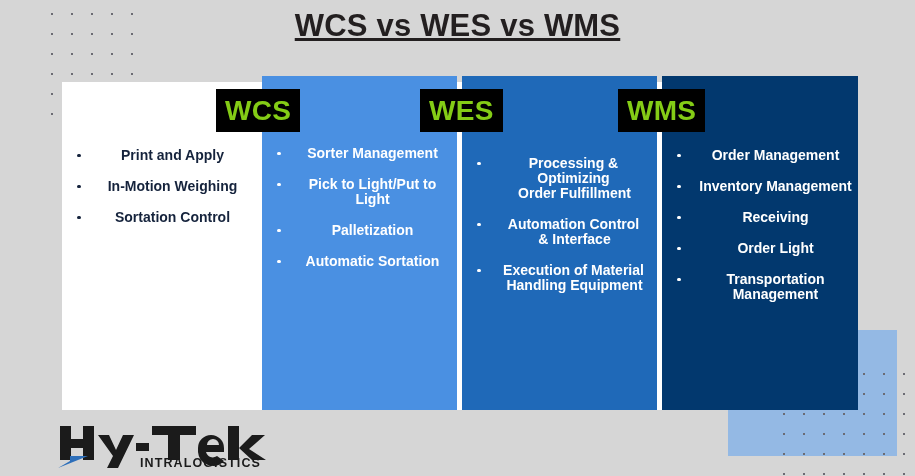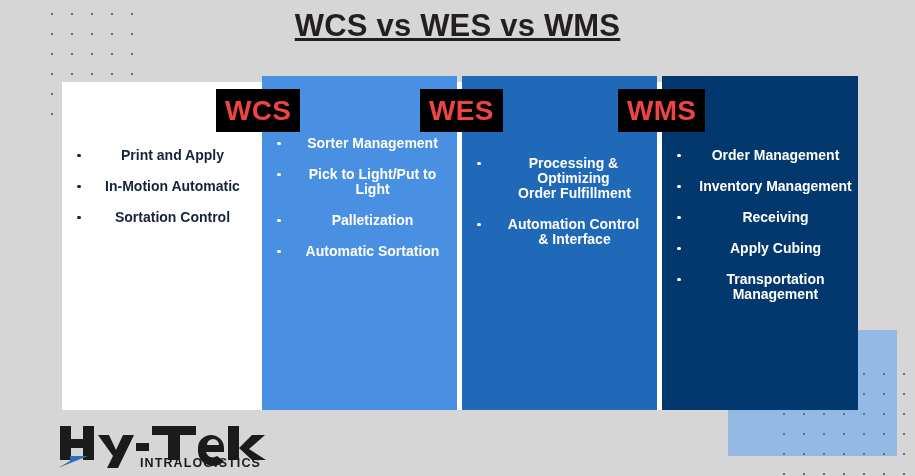--- a/index.html
+++ b/index.html
@@ -99,21 +99,21 @@
     width: 196px;
     background: #02386e;
   }
 
   
   .col-badge {
     position: absolute;
     top: 89px;
     height: 43px;
     background: #000000;
-    color: #ef4444;
+    color: #84cc16;
     font-size: 28px;
     font-weight: bold;
     display: flex;
     align-items: center;
     justify-content: center;
     padding: 0 9px;
     box-sizing: border-box;
     letter-spacing: 0.3px;
   }
   #badge-wcs { left: 216px; }
@@ -121,21 +121,21 @@
   #badge-wms { left: 618px; }
 
   
   .bullet-list {
     position: absolute;
     margin: 0;
     padding: 0;
     list-style: none;
   }
   #list-wcs { left: 74px;  top: 148px; width: 180px; }
-  #list-wes { left: 274px; top: 136px; width: 180px; }
+  #list-wes { left: 274px; top: 146px; width: 180px; }
   #list-wes2 { left: 474px; top: 156px; width: 182px; }
   #list-wms { left: 674px; top: 148px; width: 186px; }
 
   .bullet-item {
     position: relative;
     padding-left: 17px;
     margin-bottom: 16px;
     font-size: 14px;
     font-weight: bold;
     line-height: 15px;
@@ -180,38 +180,39 @@
 <div class="column" id="column-wes" style="background: rgb(74, 144, 226);"></div>
 <div class="column" id="column-wms-mid" style="background: rgb(31, 105, 184);"></div>
 <div class="column" id="column-wms" style="background: rgb(2, 56, 110);"></div>
 
 <div class="col-badge" id="badge-wcs">WCS</div>
 <div class="col-badge" id="badge-wes">WES</div>
 <div class="col-badge" id="badge-wms">WMS</div>
 
 <ul class="bullet-list dark-text" id="list-wcs">
     <li class="bullet-item"><span>Print and Apply</span></li>
-    <li class="bullet-item"><span>In-Motion Automatic</span></li>
+    <li class="bullet-item"><span>In-Motion Weighing</span></li>
     <li class="bullet-item"><span>Sortation Control</span></li>
   </ul>
 <ul class="bullet-list light-text" id="list-wes">
     <li class="bullet-item"><span>Sorter Management</span></li>
     <li class="bullet-item"><span>Pick to Light/Put to Light</span></li>
     <li class="bullet-item"><span>Palletization</span></li>
     <li class="bullet-item"><span>Automatic Sortation</span></li>
   </ul>
 <ul class="bullet-list light-text" id="list-wes2">
     <li class="bullet-item"><span>Processing &amp; Optimizing</span><span class="line2">Order Fulfillment</span></li>
     <li class="bullet-item"><span>Automation Control</span><span class="line2">&amp; Interface</span></li>
+    <li class="bullet-item"><span>Execution of Material</span><span class="line2">Handling Equipment</span></li>
   </ul>
 <ul class="bullet-list light-text" id="list-wms">
     <li class="bullet-item"><span>Order Management</span></li>
     <li class="bullet-item"><span>Inventory Management</span></li>
     <li class="bullet-item"><span>Receiving</span></li>
-    <li class="bullet-item"><span>Apply Cubing</span></li>
+    <li class="bullet-item"><span>Order Light</span></li>
     <li class="bullet-item"><span>Transportation Management</span></li>
   </ul>
 
 <div id="logo">
   <svg width="210" height="46" viewBox="0 0 210 46" xmlns="http://www.w3.org/2000/svg" aria-hidden="true">
     <g>
 
       <rect x="2" y="2" width="11" height="34" fill="#1b1b1b"></rect>
       <rect x="2" y="15" width="34" height="9" fill="#1b1b1b"></rect>
       <rect x="25" y="2" width="11" height="34" fill="#1b1b1b"></rect>

